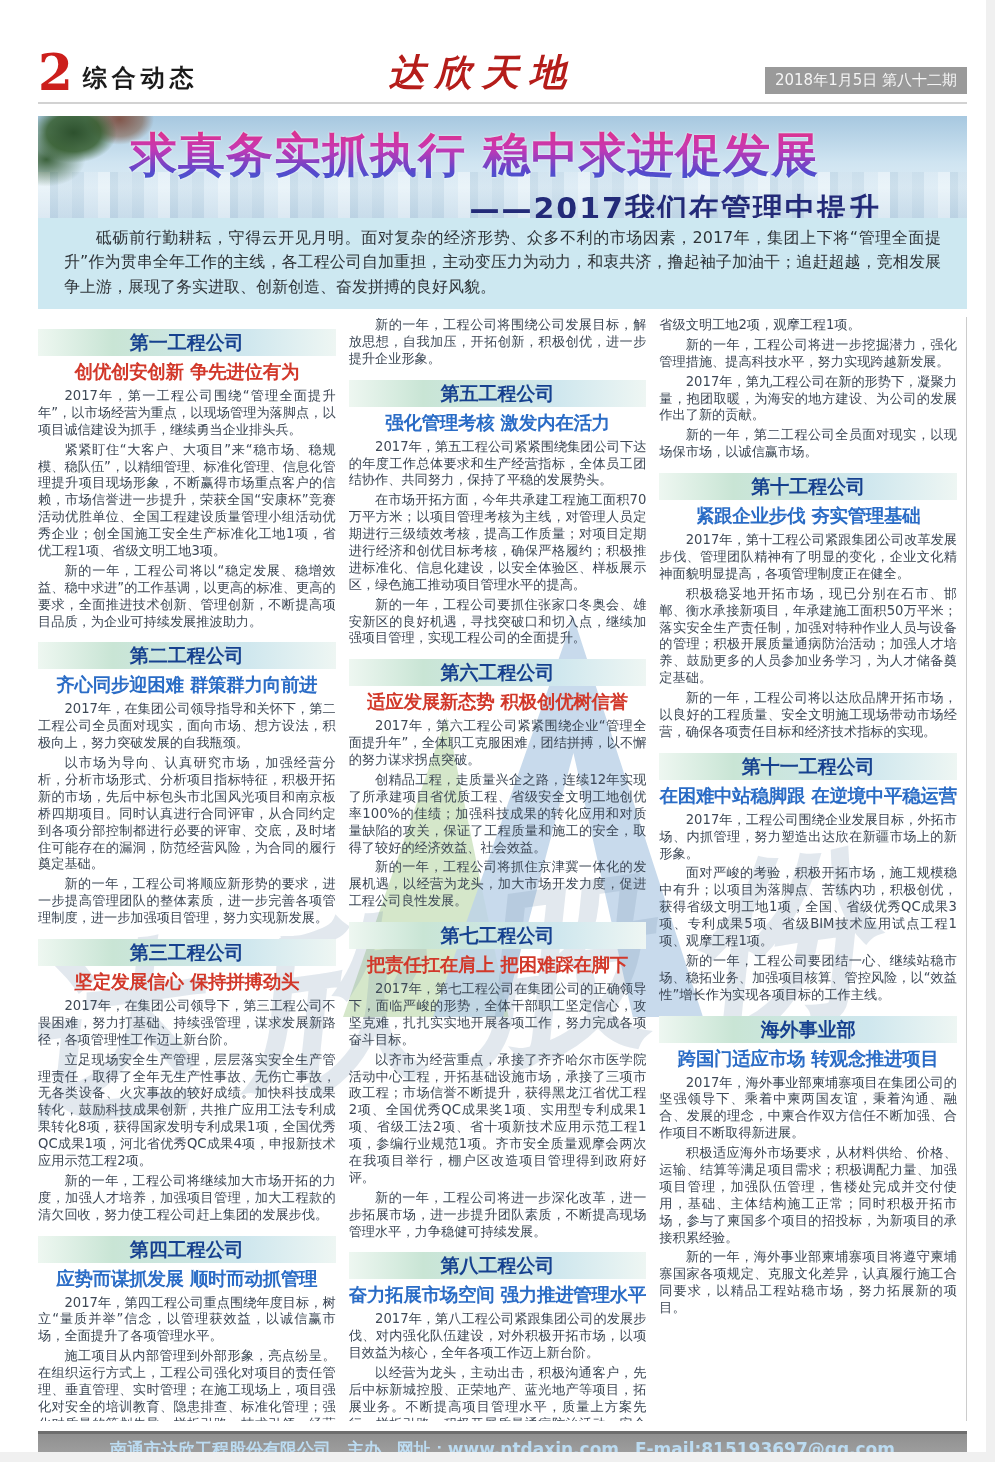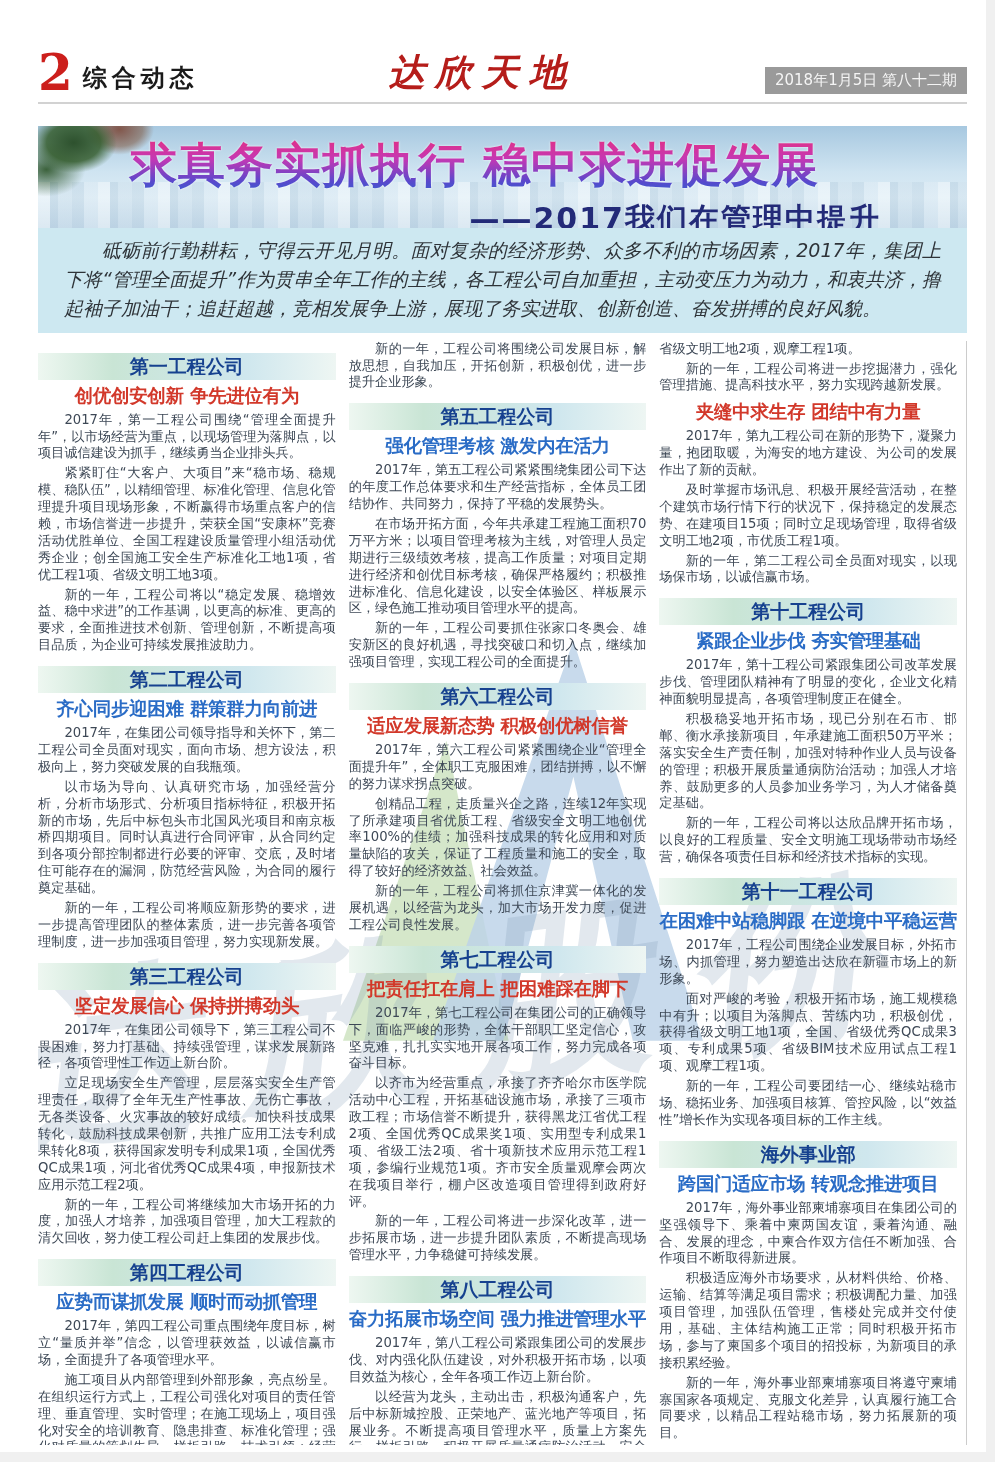--- a/index.html
+++ b/index.html
@@ -9,42 +9,42 @@
   .header{margin:44px 28px 0 38px;display:flex;align-items:flex-end;
           padding-bottom:8px;border-bottom:2px solid #d2d2d2;}
   .pagenum{font-family:"DejaVu Serif","Liberation Serif",serif;font-size:50px;line-height:.85;
            font-weight:bold;color:#cc1f1c;}
   .section-label{font-size:24px;font-weight:bold;color:#1a1a1a;margin-left:10px;letter-spacing:5px;}
   .masthead{flex:1;text-align:center;font-family:"DejaVu Serif","Liberation Serif",serif;
             font-style:italic;font-weight:bold;font-size:37px;color:#b51d1a;letter-spacing:10px;
             transform:translateY(4px);}
   .datebox{background:#9a9a9a;color:#f5f5f5;font-size:15px;padding:4px 10px;white-space:nowrap;}
   
-  .banner{position:relative;margin:22px 28px 0 38px;height:102px;overflow:hidden;
+  .banner{position:relative;margin:12px 28px 0 38px;height:102px;overflow:hidden;
           background:linear-gradient(180deg,#a7c8e0 0%,#cfe4f1 45%,#dcecf5 70%,#c3d9e9 100%);}
   .skyline{position:absolute;left:0;right:0;bottom:0;height:46px;opacity:.55;
            background:repeating-linear-gradient(90deg,
              rgba(255,255,255,.75) 0 12px, rgba(168,193,213,.55) 12px 20px,
              rgba(208,224,236,.7) 20px 34px, rgba(178,200,218,.5) 34px 46px,
              rgba(228,238,246,.7) 46px 60px);}
   .tree{position:absolute;left:-12px;top:-14px;width:170px;height:96px;
         background:
           radial-gradient(ellipse 60px 42px at 28% 32%, rgba(38,74,36,.95) 0%, rgba(52,92,44,.85) 45%, transparent 72%),
           radial-gradient(ellipse 46px 34px at 55% 18%, rgba(120,58,38,.8) 0%, rgba(120,70,40,.5) 50%, transparent 75%),
           radial-gradient(ellipse 52px 36px at 12% 60%, rgba(44,84,40,.9) 0%, transparent 75%);}
   .headline{position:relative;margin-top:8px;padding-left:92px;font-size:47px;font-weight:bold;
             letter-spacing:1px;white-space:nowrap;
             background:linear-gradient(180deg,#e82f7c 0%,#c438b4 40%,#5a48cc 75%,#2e66d0 100%);
             -webkit-background-clip:text;background-clip:text;color:transparent;
             filter:drop-shadow(0 0 1px rgba(255,255,255,.9));}
   .subheadline{position:relative;text-align:right;padding-right:86px;margin-top:2px;
                font-size:30px;font-weight:bold;color:#232a78;letter-spacing:2px;}
   
-  .intro{margin:0 28px 0 38px;background:#cde8f1;color:#2e3338;font-size:19px;line-height:1.52;
-         padding:8px 26px 10px;text-align:justify;text-indent:2em;font-style:italic;}
+  .intro{margin:0 28px 0 38px;background:#cde8f1;color:#2e3338;font-size:16px;line-height:1.52;
+         padding:8px 26px 10px;text-align:justify;text-indent:2em;}
   
   .main{position:relative;margin:8px 28px 0 38px;height:1104px;overflow:hidden;
         display:flex;gap:13px;border-right:1px solid #cccccc;padding-right:9px;}
   .col{flex:1 1 0;min-width:0;position:relative;z-index:2;overflow:hidden;}
   .band{margin:12px 0 1px;text-align:center;font-size:19px;font-weight:bold;color:#16418f;
         line-height:27px;height:27px;
         background:linear-gradient(90deg,#eef7f1 0%,#c9e5d5 25%,#cfe7ee 70%,#eef6f3 100%);}
   .atitle{text-align:center;font-weight:bold;font-size:18.5px;line-height:29px;white-space:nowrap;
           overflow:hidden;letter-spacing:-0.3px;margin-bottom:2px;}
   .atitle.red{color:#d2382a;}
@@ -136,23 +136,21 @@
         <p class="para">以齐市为经营重点，承接了齐齐哈尔市医学院活动中心工程，开拓基础设施市场，承接了三项市政工程；市场信誉不断提升，获得黑龙江省优工程2项、全国优秀QC成果奖1项、实用型专利成果1项、省级工法2项、省十项新技术应用示范工程1项，参编行业规范1项。齐市安全质量观摩会两次在我项目举行，棚户区改造项目管理得到政府好评。</p>
         <p class="para">新的一年，工程公司将进一步深化改革，进一步拓展市场，进一步提升团队素质，不断提高现场管理水平，力争稳健可持续发展。</p>
         <div class="band">第八工程公司</div>
         <div class="atitle blue">奋力拓展市场空间 强力推进管理水平</div>
         <p class="para">2017年，第八工程公司紧跟集团公司的发展步伐、对内强化队伍建设，对外积极开拓市场，以项目效益为核心，全年各项工作迈上新台阶。</p>
         <p class="para">以经营为龙头，主动出击，积极沟通客户，先后中标新城控股、正荣地产、蓝光地产等项目，拓展业务。不断提高项目管理水平，质量上方案先行、样板引路、积极开展质量通病防治活动，安全上落实责任，强化整治，积极开展安全生产活动，先后获得全国施工安全生产标准化建设工地1项，</p>
       </div>
     <div class="col">
         <p class="para cont">省级文明工地2项，观摩工程1项。</p>
         <p class="para">新的一年，工程公司将进一步挖掘潜力，强化管理措施、提高科技水平，努力实现跨越新发展。</p>
-        <div class="atitle red">夹缝中求生存 团结中有力量</div>
         <p class="para">2017年，第九工程公司在新的形势下，凝聚力量，抱团取暖，为海安的地方建设、为公司的发展作出了新的贡献。</p>
-        <p class="para">及时掌握市场讯息、积极开展经营活动，在整个建筑市场行情下行的状况下，保持稳定的发展态势、在建项目15项；同时立足现场管理，取得省级文明工地2项，市优质工程1项。</p>
         <p class="para">新的一年，第二工程公司全员面对现实，以现场保市场，以诚信赢市场。</p>
         <div class="band">第十工程公司</div>
         <div class="atitle blue">紧跟企业步伐 夯实管理基础</div>
         <p class="para">2017年，第十工程公司紧跟集团公司改革发展步伐、管理团队精神有了明显的变化，企业文化精神面貌明显提高，各项管理制度正在健全。</p>
         <p class="para">积极稳妥地开拓市场，现已分别在石市、邯郸、衡水承接新项目，年承建施工面积50万平米；落实安全生产责任制，加强对特种作业人员与设备的管理；积极开展质量通病防治活动；加强人才培养、鼓励更多的人员参加业务学习，为人才储备奠定基础。</p>
         <p class="para">新的一年，工程公司将以达欣品牌开拓市场，以良好的工程质量、安全文明施工现场带动市场经营，确保各项责任目标和经济技术指标的实现。</p>
         <div class="band">第十一工程公司</div>
         <div class="atitle blue">在困难中站稳脚跟 在逆境中平稳运营</div>
         <p class="para">2017年，工程公司围绕企业发展目标，外拓市场、内抓管理，努力塑造出达欣在新疆市场上的新形象。</p>
         <p class="para">面对严峻的考验，积极开拓市场，施工规模稳中有升；以项目为落脚点、苦练内功，积极创优，获得省级文明工地1项，全国、省级优秀QC成果3项、专利成果5项、省级BIM技术应用试点工程1项、观摩工程1项。</p>

